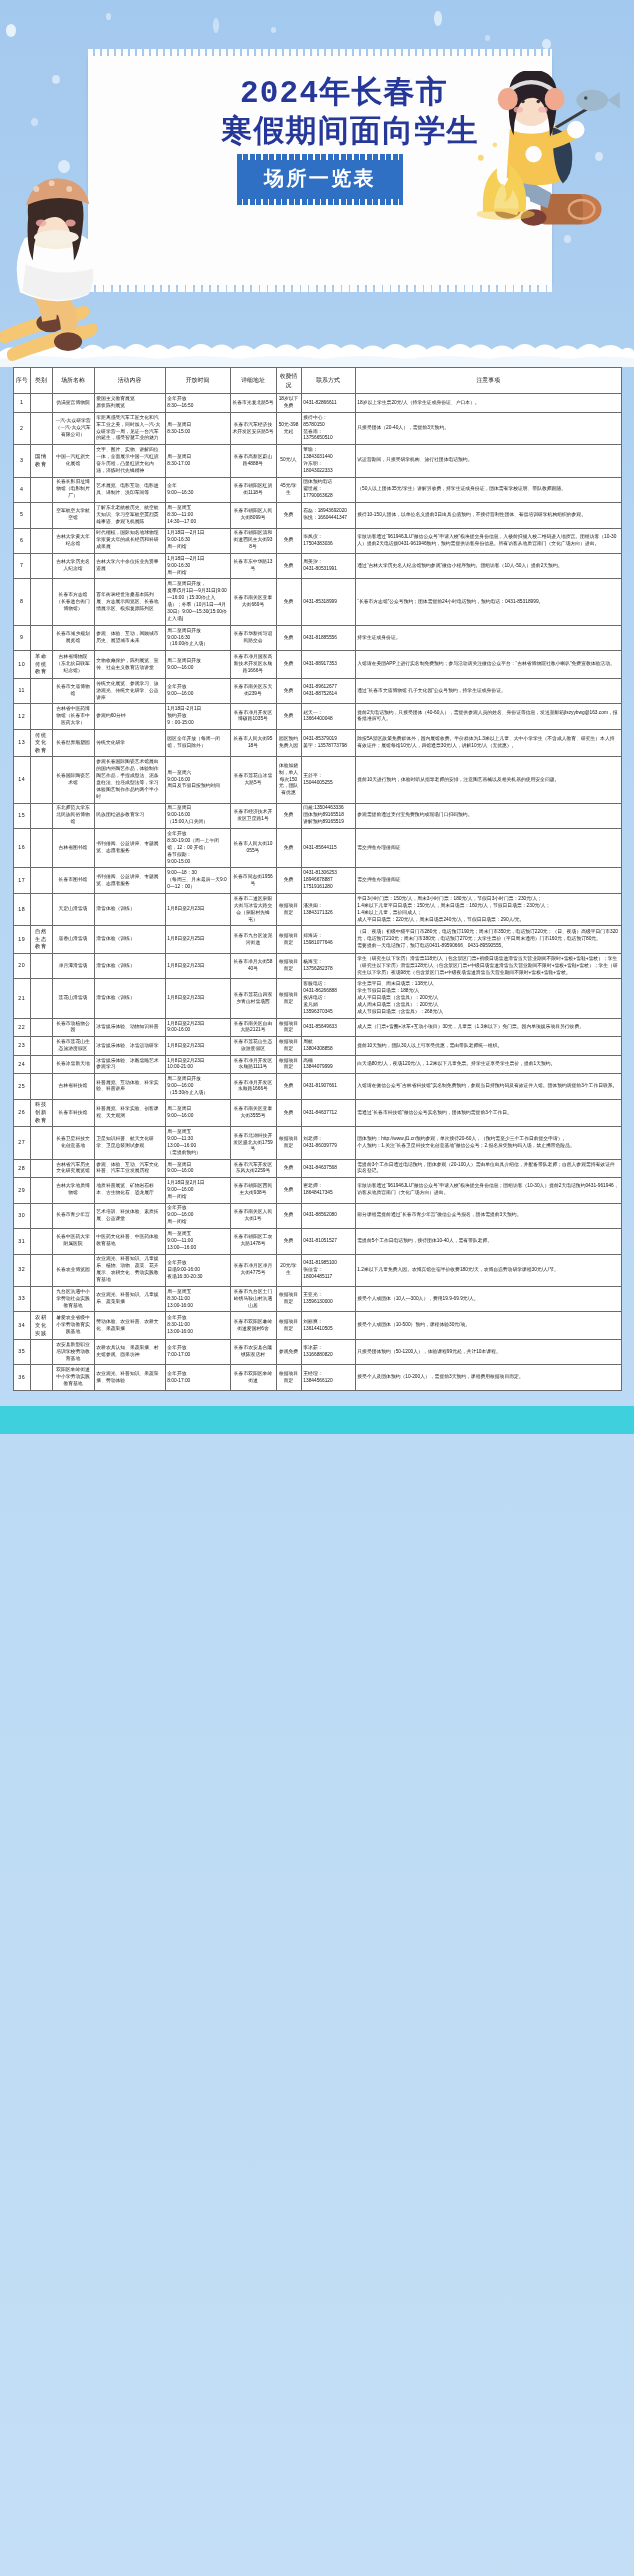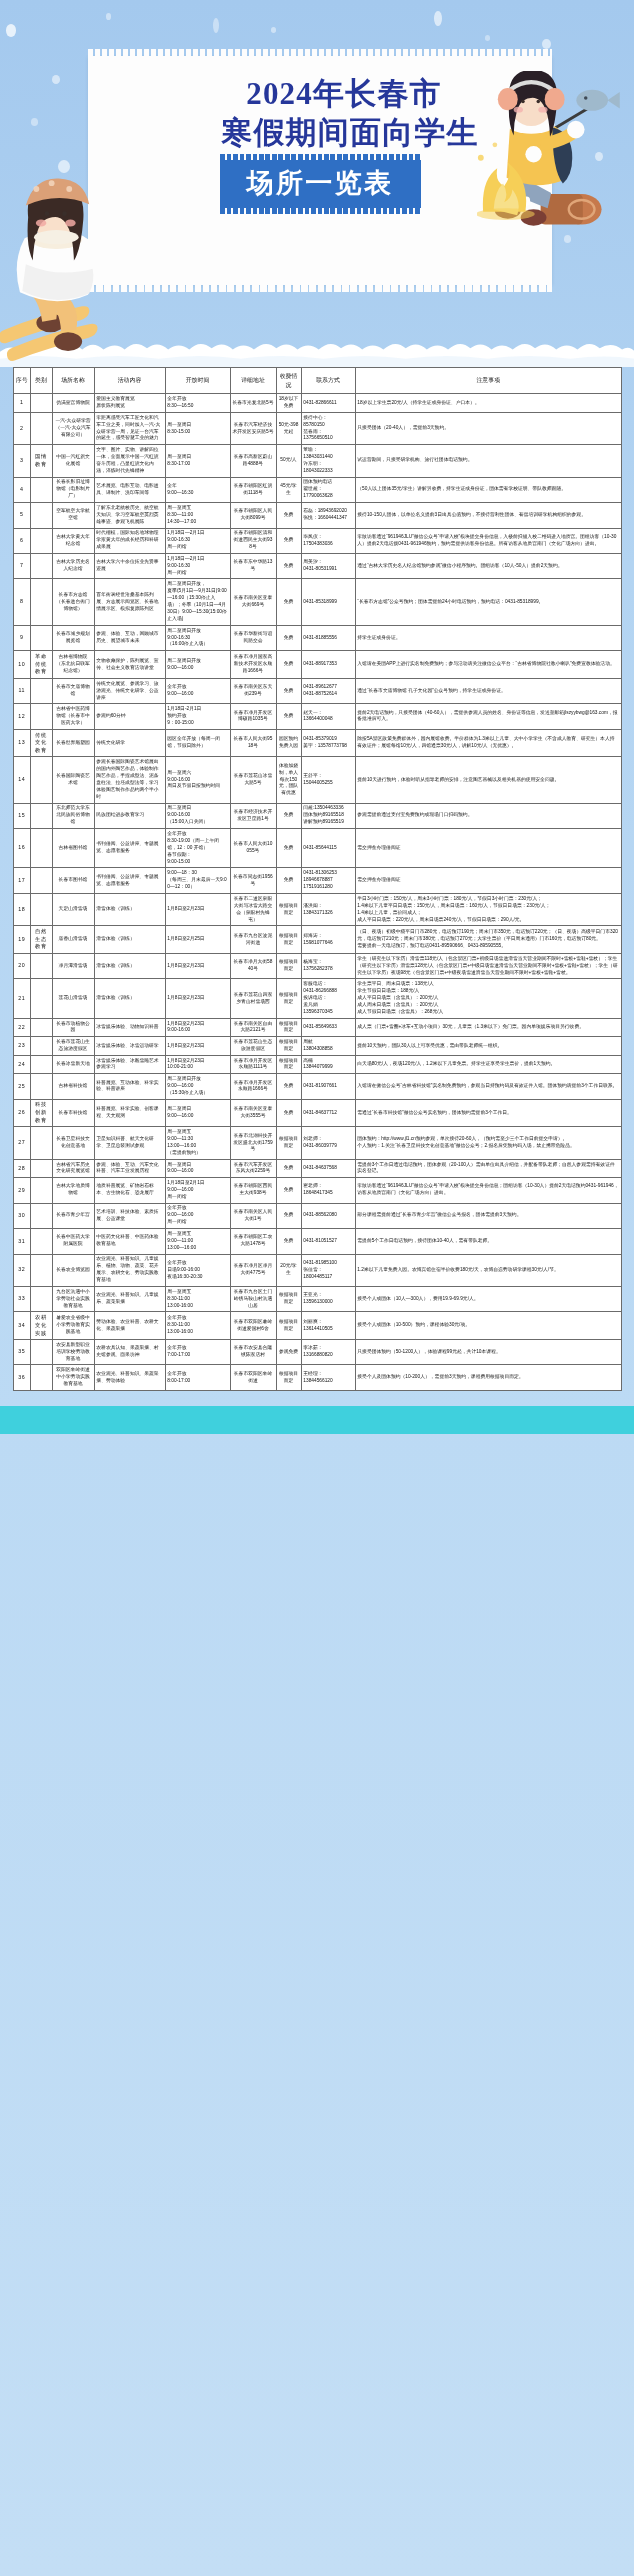--- a/index.html
+++ b/index.html
@@ -27,34 +27,34 @@
   }
   .paper:before{ top:-7px;
     -webkit-mask-image:repeating-linear-gradient(90deg,#000 0 5.3px,transparent 5.3px 7px);
             mask-image:repeating-linear-gradient(90deg,#000 0 5.3px,transparent 5.3px 7px); }
   .paper:after{ bottom:-7px;
     -webkit-mask-image:repeating-linear-gradient(90deg,#000 0 6.5px,transparent 6.5px 8.2px);
             mask-image:repeating-linear-gradient(90deg,#000 0 6.5px,transparent 6.5px 8.2px); }
 
   .title-wrap{ position:absolute; left:88px; top:76px; width:464px; text-align:center; z-index:5; }
   .t-line{ color:#26379a; font-weight:bold; letter-spacing:1.2px; line-height:1.16;
-           font-family:Liberation Serif, serif;margin-left:48px; }
+           font-family:Liberation Mono, monospace;margin-left:48px; }
   .t1{ font-size:31px; }
   .t2{ font-size:31px; margin-top:3.5px;padding-left:12px;}
   .t3{ font-size:31px; margin-top:3.5px;}
   .ribbon{ position:relative; display:inline-block; margin-top:8.2px;
            background:#2f6fc4; padding:5.9px 27px 7px; }
   .ribbon:before,.ribbon:after{ content:""; position:absolute; left:0; width:100%; height:5.9px; background:#2f6fc4; }
   .ribbon:before{ top:-5.3px;
     -webkit-mask-image:repeating-linear-gradient(90deg,#000 0 4.7px,transparent 4.7px 6.5px);
             mask-image:repeating-linear-gradient(90deg,#000 0 4.7px,transparent 4.7px 6.5px); }
   .ribbon:after{ bottom:-5.3px;
     -webkit-mask-image:repeating-linear-gradient(90deg,#000 0 4.7px,transparent 4.7px 6.5px);
             mask-image:repeating-linear-gradient(90deg,#000 0 4.7px,transparent 4.7px 6.5px); }
-  .ribbon span{ color:#fff; font-size:27px; font-weight:bold; letter-spacing:2.4px;
+  .ribbon span{ color:#fff; font-size:20px; font-weight:bold; letter-spacing:2.4px;
                 font-family:Liberation Serif, serif; }
 
   
   .snowbank{ position:absolute; left:0; bottom:0; width:635px; height:35px; z-index:6; }
 
   
   .ill{ position:absolute; z-index:7; }
   .ill-girl-fish{ right:4.7px; top:71px; }
   .ill-girl-ski{ left:0px; top:176px; }
 

